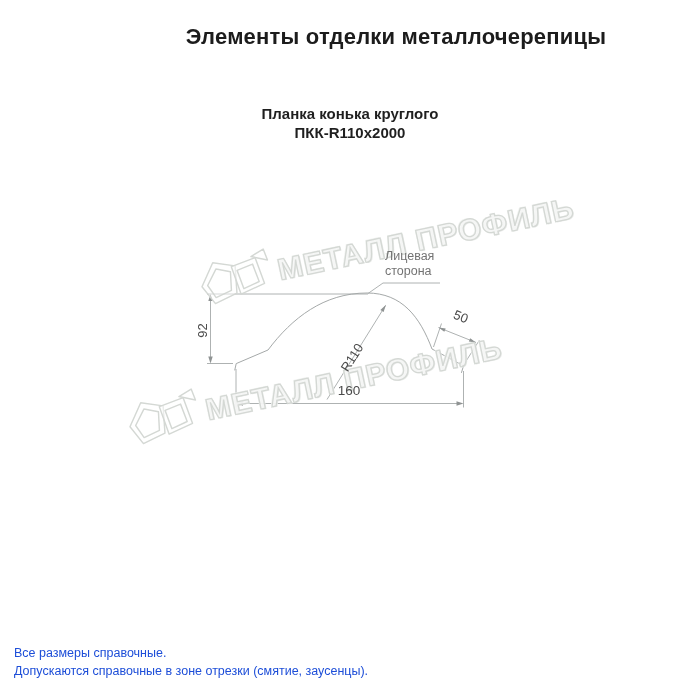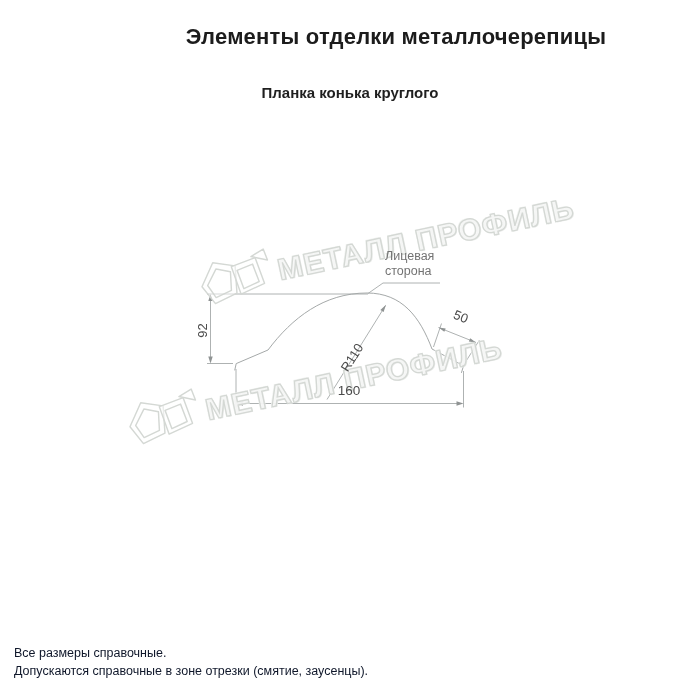--- a/index.html
+++ b/index.html
@@ -5,21 +5,21 @@
   html,body{margin:0;padding:0;background:#ffffff;}
   .page{
     position:relative;width:700px;height:700px;background:#ffffff;overflow:hidden;
     font-family:"Liberation Sans", sans-serif;
   }
   .title{
     position:absolute;top:24px;left:0;width:700px;text-align:center;
     font-size:22px;font-weight:bold;color:#1c1c1c;letter-spacing:.2px;margin-left:46px;
   }
   .subtitle{
-    position:absolute;top:83px;left:0;width:700px;text-align:center;
+    position:absolute;top:104px;left:0;width:700px;text-align:center;
     font-size:15px;font-weight:bold;color:#1f1f1f;line-height:19px;
   }
   svg.drawing{position:absolute;left:0;top:0;z-index:1;}
   .watermark{
     position:absolute;display:flex;align-items:center;gap:6px;height:88px;
     transform:rotate(-12deg);transform-origin:0 50%;z-index:2;pointer-events:none;opacity:.95;
   }
   .wm-upper{left:196px;top:244px;}
   .wm-lower{left:124px;top:384px;}
   .wm-text{
@@ -34,32 +34,33 @@
   .dim-92{left:187px;top:323px;width:30px;transform:rotate(-90deg);}
   .dim-315{left:329px;top:383px;width:40px;font-size:13.5px;}
   .dim-50{left:446px;top:309px;width:30px;transform:rotate(22deg);}
   .dim-r110{left:330px;top:350px;width:44px;transform:rotate(-58deg);}
   .face-label{
     position:absolute;z-index:3;left:385px;top:249px;width:70px;
     font-size:12.5px;line-height:15px;color:#737373;
   }
   .footer{
     position:absolute;left:14px;top:645px;z-index:3;
-    font-size:12.5px;line-height:17.5px;color:#0f172a;
+    font-size:12.5px;line-height:17.5px;color:#1d4ed8;
   }
 </style>
 </head>
 <body>
 
 <div class="page">
 
   <div class="title">Элементы отделки металлочерепицы</div>
 
   <div class="subtitle">
     <div>Планка конька круглого</div>
+    <div>ПКК-R110х2000</div>
   </div>
 
   <svg class="drawing" width="700" height="700" viewBox="0 0 700 700">
     <g stroke="#a5a9a9" stroke-width="1" fill="none" stroke-linejoin="round" stroke-linecap="round">
 
       <path d="M 234.8,370 L 236.2,363.6 L 268,350
                C 292,318 324,293 367,293
                C 402,293 420,317 432,349
                L 463.5,365.8 L 461.5,372.5"></path>
     </g>

